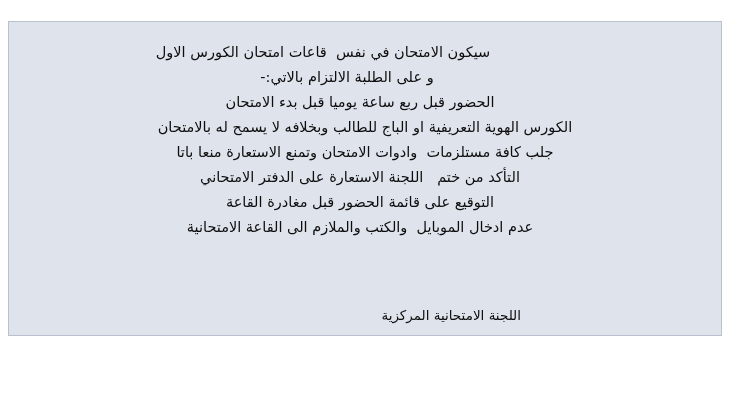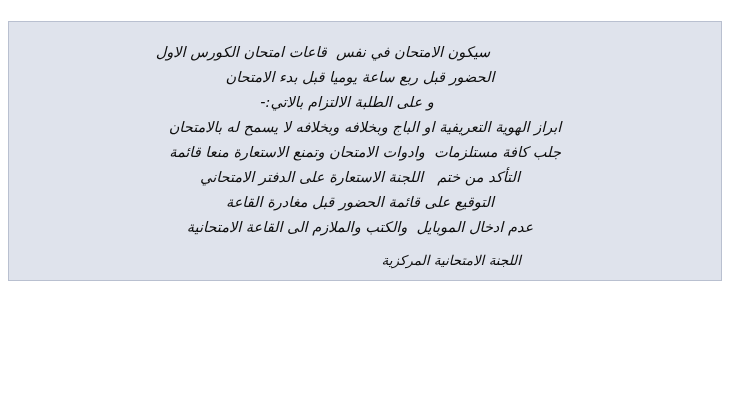--- a/index.html
+++ b/index.html
@@ -17,25 +17,24 @@
     position: relative;
     width: 737px;
     height: 412px;
     background: #ffffff;
   }
   .notice-panel {
     position: absolute;
     left: 8px;
     top: 21px;
     width: 714px;
-    height: 260px;
+    height: 315px;
     background: #dfe3ec;
     border: 1px solid #b9c0d0;
     box-sizing: border-box;
-    font-style: italic;
   }
   .notice-body {
     padding: 18px 18px 4px 18px;
     box-sizing: border-box;
     direction: rtl;
     text-align: center;
   }
   .notice-line {
     display: block;
     font-size: 14.5px;
@@ -67,24 +66,24 @@
   }
 </style>
 </head>
 <body>
 
 <div class="page">
 
   <div class="notice-panel">
     <div class="notice-body">
       <span class="notice-line indent-a">سيكون الامتحان في نفس  قاعات امتحان الكورس الاول</span>
+      <span class="notice-line indent-b">و على الطلبة الالتزام بالاتي:-</span>
       <span class="notice-line indent-c">الحضور قبل ربع ساعة يوميا قبل بدء الامتحان</span>
-      <span class="notice-line indent-b">و على الطلبة الالتزام بالاتي:-</span>
-      <span class="notice-line">ابراز الهوية التعريفية او الباج وبخلافه وبخلافه لا يسمح له بالامتحان</span>
-      <span class="notice-line">جلب كافة مستلزمات  وادوات الامتحان وتمنع الاستعارة منعا قائمة</span>
+      <span class="notice-line">الكورس الهوية التعريفية او الباج للطالب وبخلافه لا يسمح له بالامتحان</span>
+      <span class="notice-line">جلب كافة مستلزمات  وادوات الامتحان وتمنع الاستعارة منعا باتا</span>
       <span class="notice-line indent-c">التأكد من ختم   اللجنة الاستعارة على الدفتر الامتحاني</span>
       <span class="notice-line indent-c">التوقيع على قائمة الحضور قبل مغادرة القاعة</span>
       <span class="notice-line indent-c">عدم ادخال الموبايل  والكتب والملازم الى القاعة الامتحانية</span>
     </div>
 
     <div class="footer-row">
       <span class="committee-signature">اللجنة الامتحانية المركزية</span>
     </div>
   </div>
 

